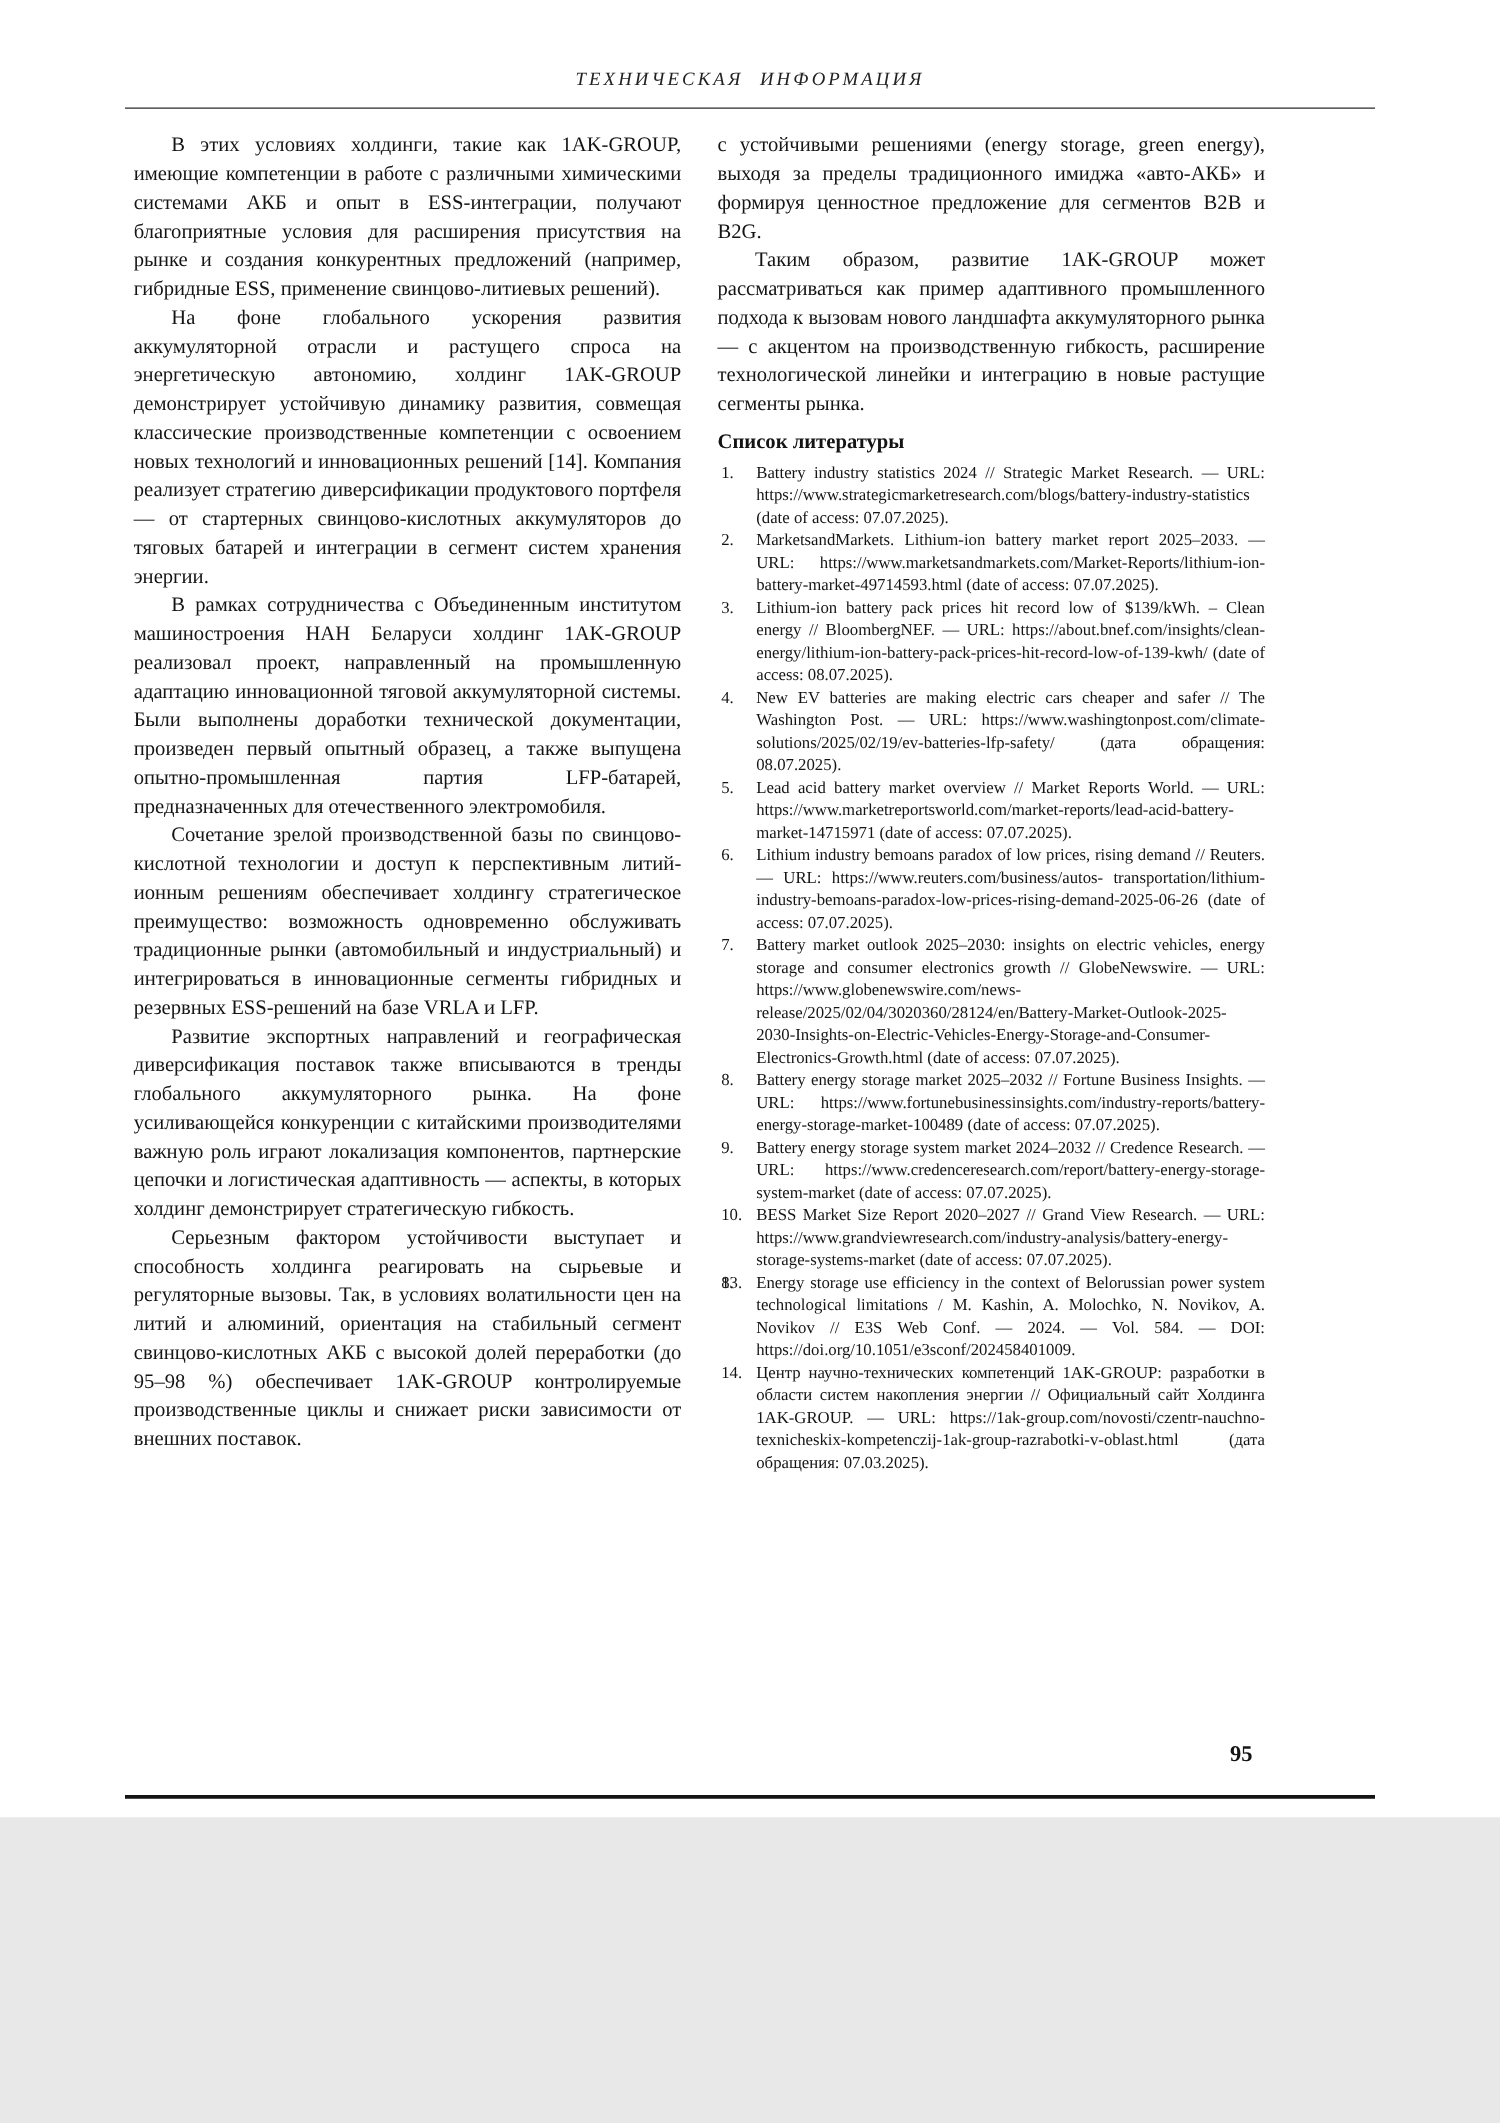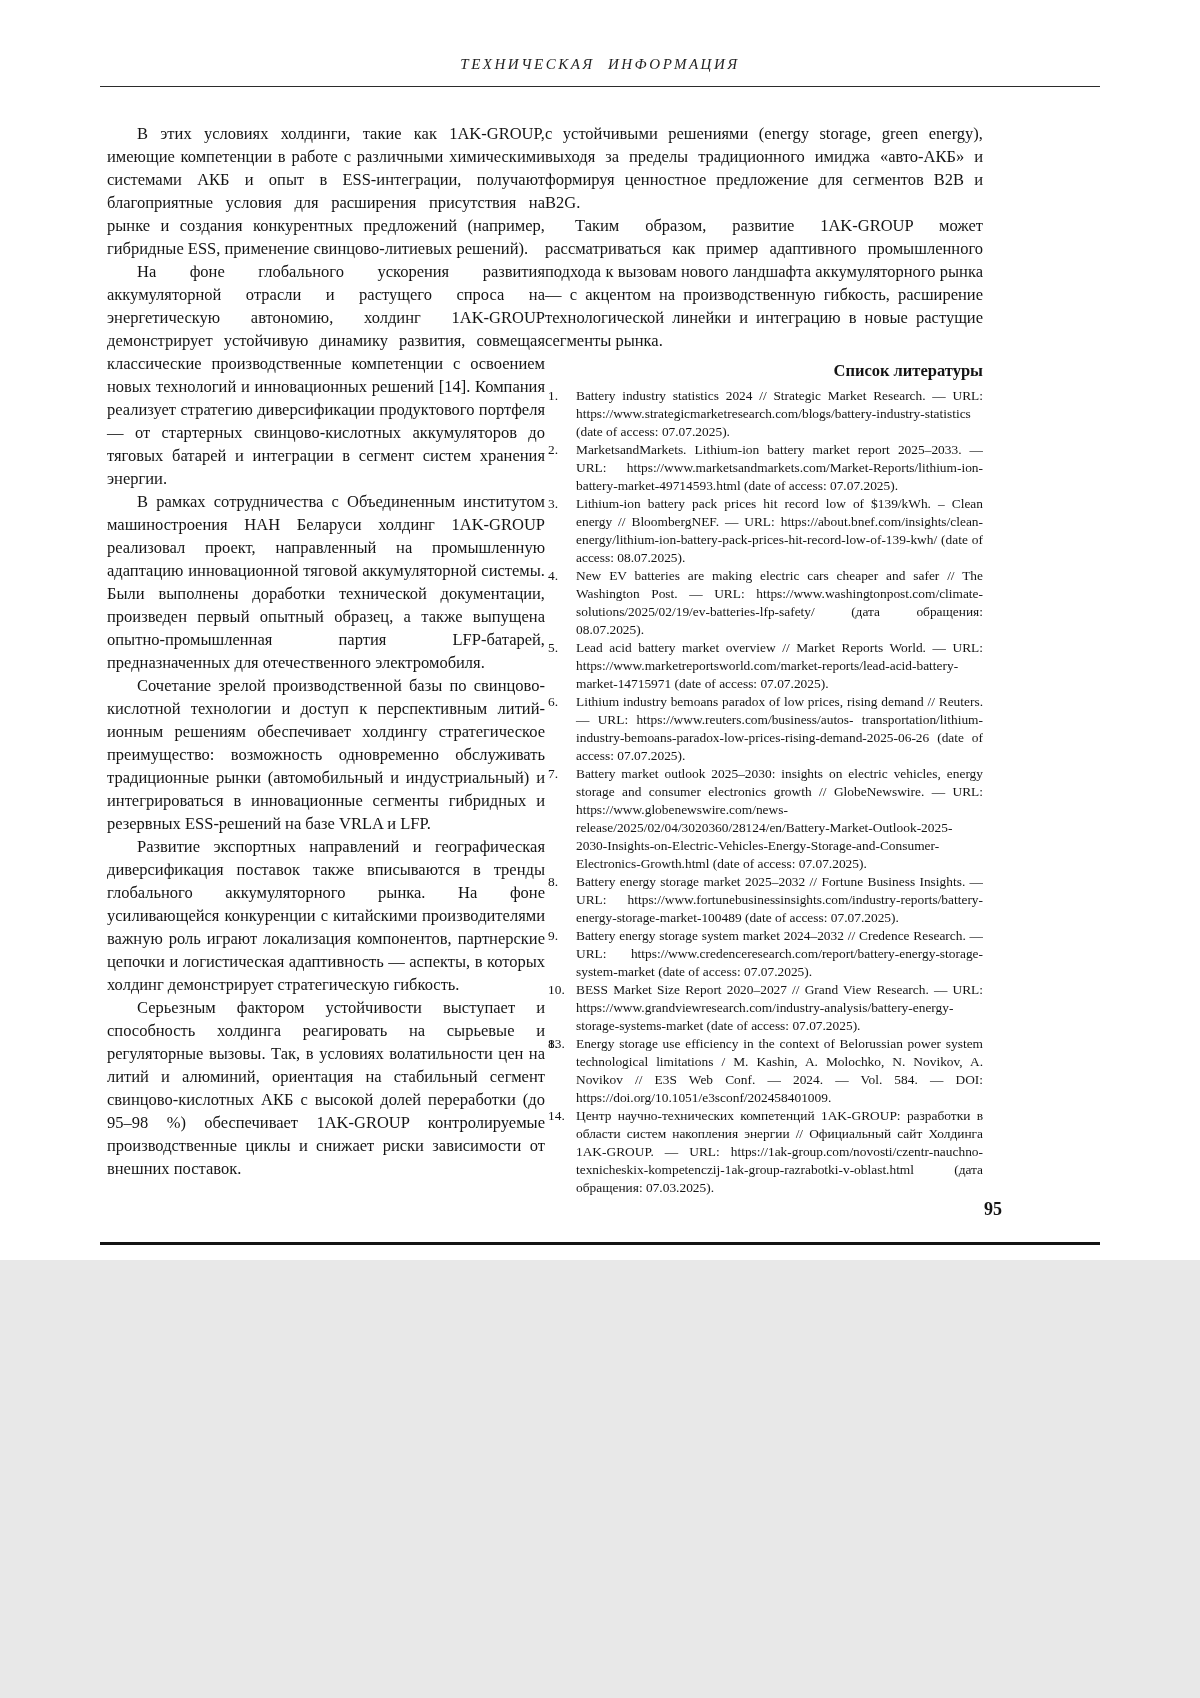--- a/index.html
+++ b/index.html
@@ -1,44 +1,43 @@
 <!DOCTYPE html>
 <html lang="ru"><head>
 <meta charset="utf-8">
 <style>
   * { margin:0; padding:0; box-sizing:border-box; }
   html, body { background:#e8e8e8; }
   body { width:1200px; font-family:"Liberation Serif", serif; }
   .page {
-    position:relative; width:1200px; height:1260px;
+    position:relative; width:1200px; height:1454px;
     background:#ffffff; color:#141414; overflow:hidden;
   }
   .header-title {
     position:absolute; top:56px; left:0; width:100%;
     text-align:center; font-style:italic; font-size:15px;
     letter-spacing:2.5px; word-spacing:7px; color:#222;
   }
   .header-rule {
     position:absolute; top:86px; left:100px; right:100px;
     height:1px; background:#2b2b2b;
   }
   .columns {
     position:absolute; top:104px; left:107px; width:905px;
-    display:flex; align-items:flex-start;margin-top:18px;
+    display:flex; gap:29px; align-items:flex-start;
   }
   .col { width:438px; }
   .para {
     font-size:16.5px; line-height:23px; text-align:justify;
     text-indent:30px; hyphens:auto;
   }
   .no-indent { text-indent:0; }
   .refs-heading {
     font-size:16.5px; line-height:24px; font-weight:bold;
     margin:7px 0 4px 0;
-    text-align:right;
   }
   .refs { font-size:13.4px; line-height:18px; }
   .ref { position:relative; padding-left:31px; text-align:justify; }
   .ref-num { position:absolute; left:3px; top:0; }
   .ref-text { overflow-wrap:anywhere; }
   .footer-rule {
     position:absolute; left:100px; right:100px; bottom:15px;
     height:3px; background:#141414;
   }
   .page-number {

